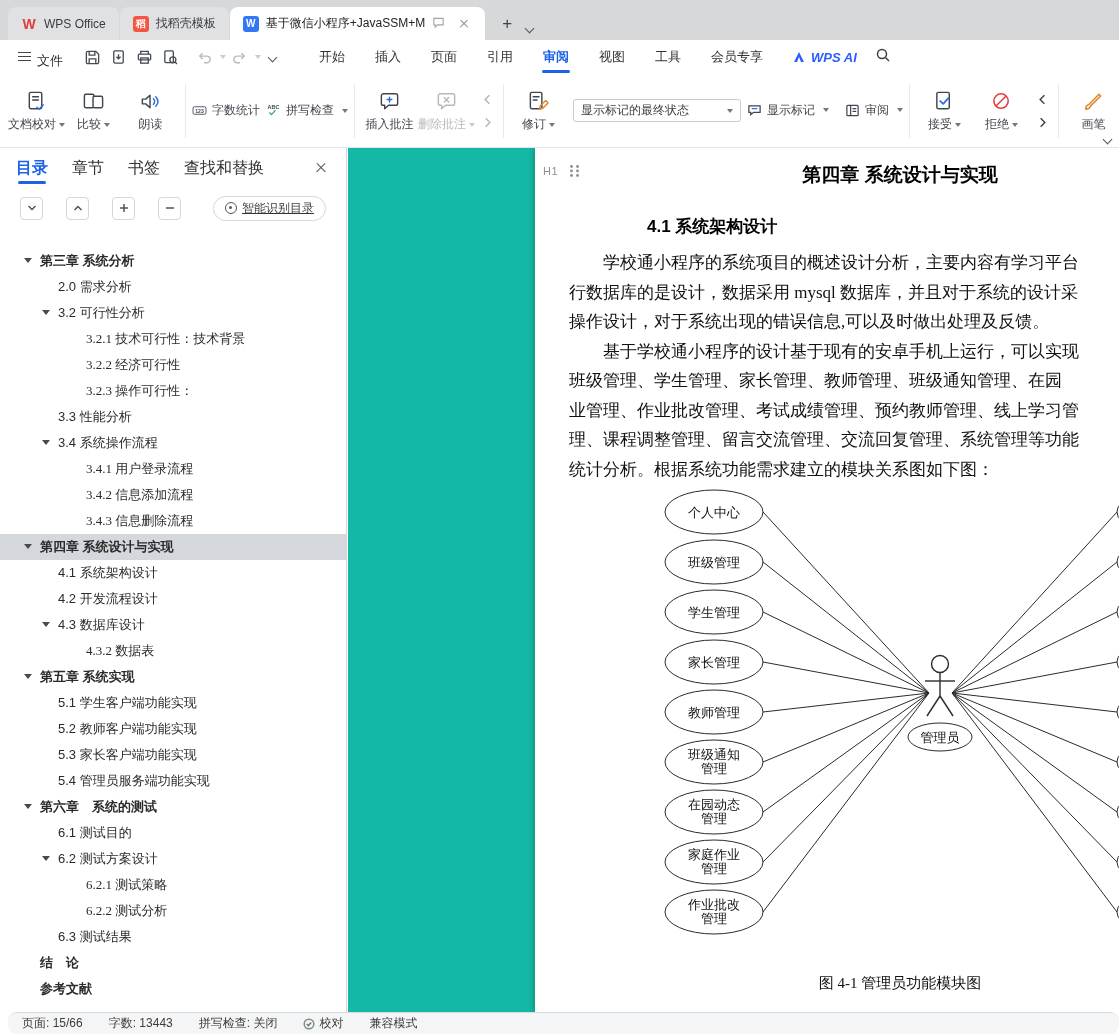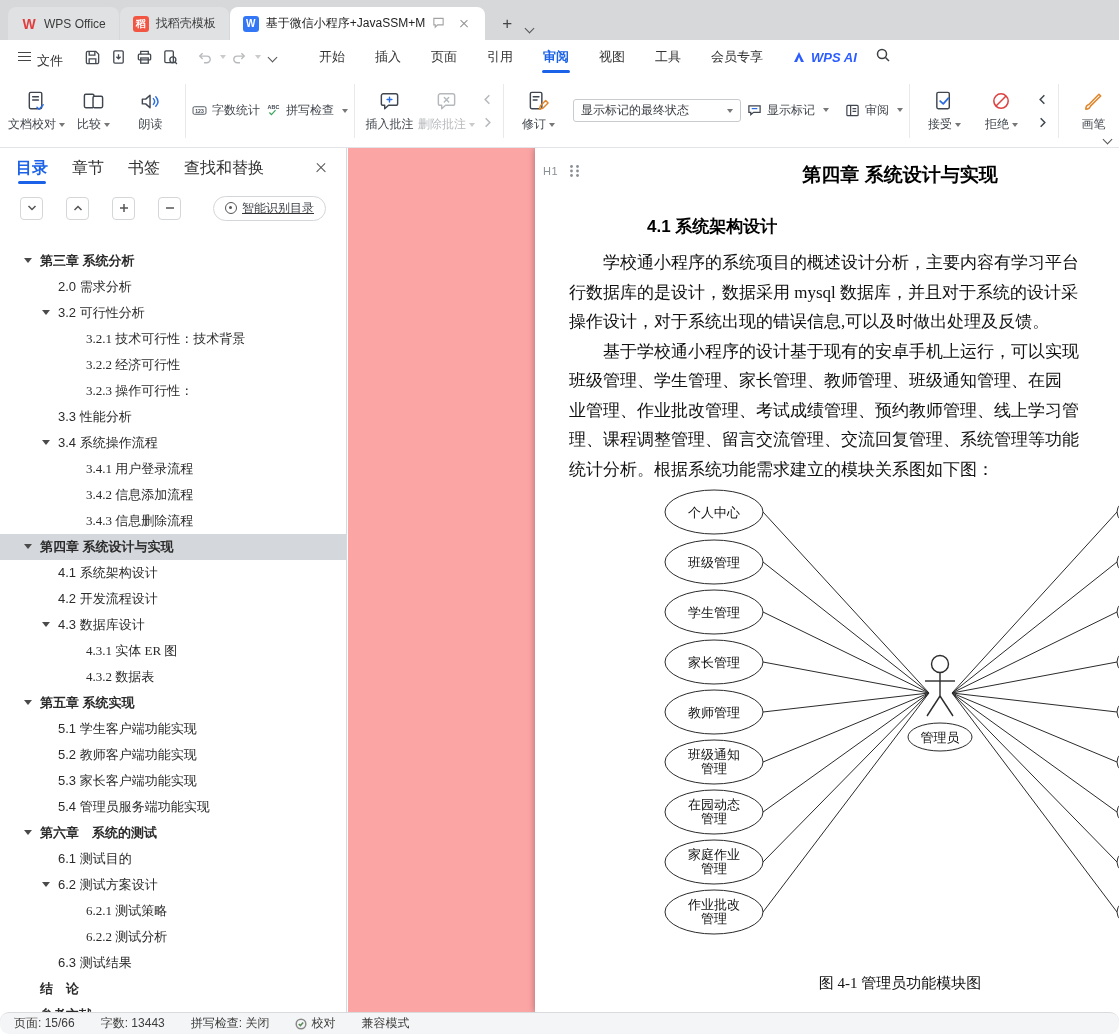--- a/index.html
+++ b/index.html
@@ -77,36 +77,36 @@
   .toclist{flex:1;overflow:hidden;padding-top:20px;font-size:13px;color:#2b2b2b;}
   .toc-row{height:26px;display:flex;align-items:center;position:relative;white-space:nowrap;}
   .toc-row.lv1{padding-left:40px;font-weight:600;}
   .toc-row.lv2{padding-left:58px;}
   .toc-row.lv3{padding-left:86px;font-family:Liberation Serif, serif;}
   .toc-row.sel{background:#d4d7db;}
   .tri{position:absolute;top:10px;width:0;height:0;border-left:4px solid transparent;border-right:4px solid transparent;border-top:5px solid #4a4a4a;}
   .lv1 .tri{left:24px;} .lv2 .tri{left:42px;}
 
   
-  .docarea{position:absolute;top:148px;bottom:22px;left:348px;right:0;background:#fca5a5;overflow:hidden;}
+  .docarea{position:absolute;top:148px;bottom:22px;left:348px;right:0;background:#14b8a6;overflow:hidden;}
   .page{position:absolute;left:187px;top:0;width:732px;height:100%;background:#fff;box-shadow:0 0 7px rgba(0,0,0,.35);}
   .pagecontent{position:absolute;left:34px;top:10px;width:662px;}
   .anchor{position:absolute;left:8px;top:16px;display:flex;gap:11px;align-items:center;color:#8a8f94;}
   .anchor .hlabel{font-size:11px;letter-spacing:.5px;}
   .doc-title{margin-top:2px;text-align:center;font-size:19px;font-weight:bold;color:#000;line-height:30px;font-family:"Liberation Sans","DejaVu Sans",sans-serif;}
   .doc-heading{margin-top:24px;margin-left:78px;font-size:17px;font-weight:bold;color:#000;line-height:26px;font-family:"Liberation Sans","DejaVu Sans",sans-serif;}
   .paras{margin-top:8px;font-family:"Liberation Serif","DejaVu Serif",serif;}
   .doc-line{font-size:17px;line-height:29.5px;white-space:nowrap;color:#111;}
   .doc-line.first{text-indent:34px;}
   .figwrap{margin-top:4px;}
   .figwrap svg{display:block;overflow:hidden;font-family:"Liberation Sans","DejaVu Sans",sans-serif;}
   .figcaption{margin-top:8px;text-align:center;font-family:"Liberation Serif","DejaVu Serif",serif;font-size:15px;color:#111;}
 
   
-  .statusbar{position:absolute;bottom:0;left:0;right:0;height:22px;background:#f4f5f6;border-top:1px solid #d9dadc;display:flex;align-items:center;gap:26px;padding:0 14px;font-size:12px;color:#3c3c3c;white-space:nowrap;border-radius:9px;}
+  .statusbar{position:absolute;bottom:0;left:8px;right:0;height:22px;background:#f4f5f6;border-top:1px solid #d9dadc;display:flex;align-items:center;gap:26px;padding:0 14px;font-size:12px;color:#3c3c3c;white-space:nowrap;border-radius:9px;}
   .sbitem{display:flex;align-items:center;gap:4px;}
   .sbitem svg{width:12px;height:12px;}
 </style>
 </head>
 <body>
 
 <div class="app">
 
   <div class="tabbar">
     <div class="apptab">
@@ -530,23 +530,20 @@
         </div>
         <div class="toc-row lv2">
           <span>4.1 系统架构设计</span>
         </div>
         <div class="toc-row lv2">
           <span>4.2 开发流程设计</span>
         </div>
         <div class="toc-row lv2">
           <span class="tri"></span>
           <span>4.3 数据库设计</span>
-        </div>
-        <div class="toc-row lv3">
-          <span>4.3.1 实体 ER 图</span>
         </div>
         <div class="toc-row lv3">
           <span>4.3.2 数据表</span>
         </div>
         <div class="toc-row lv1">
           <span class="tri"></span>
           <span>第五章 系统实现</span>
         </div>
         <div class="toc-row lv2">
           <span>5.1 学生客户端功能实现</span>

